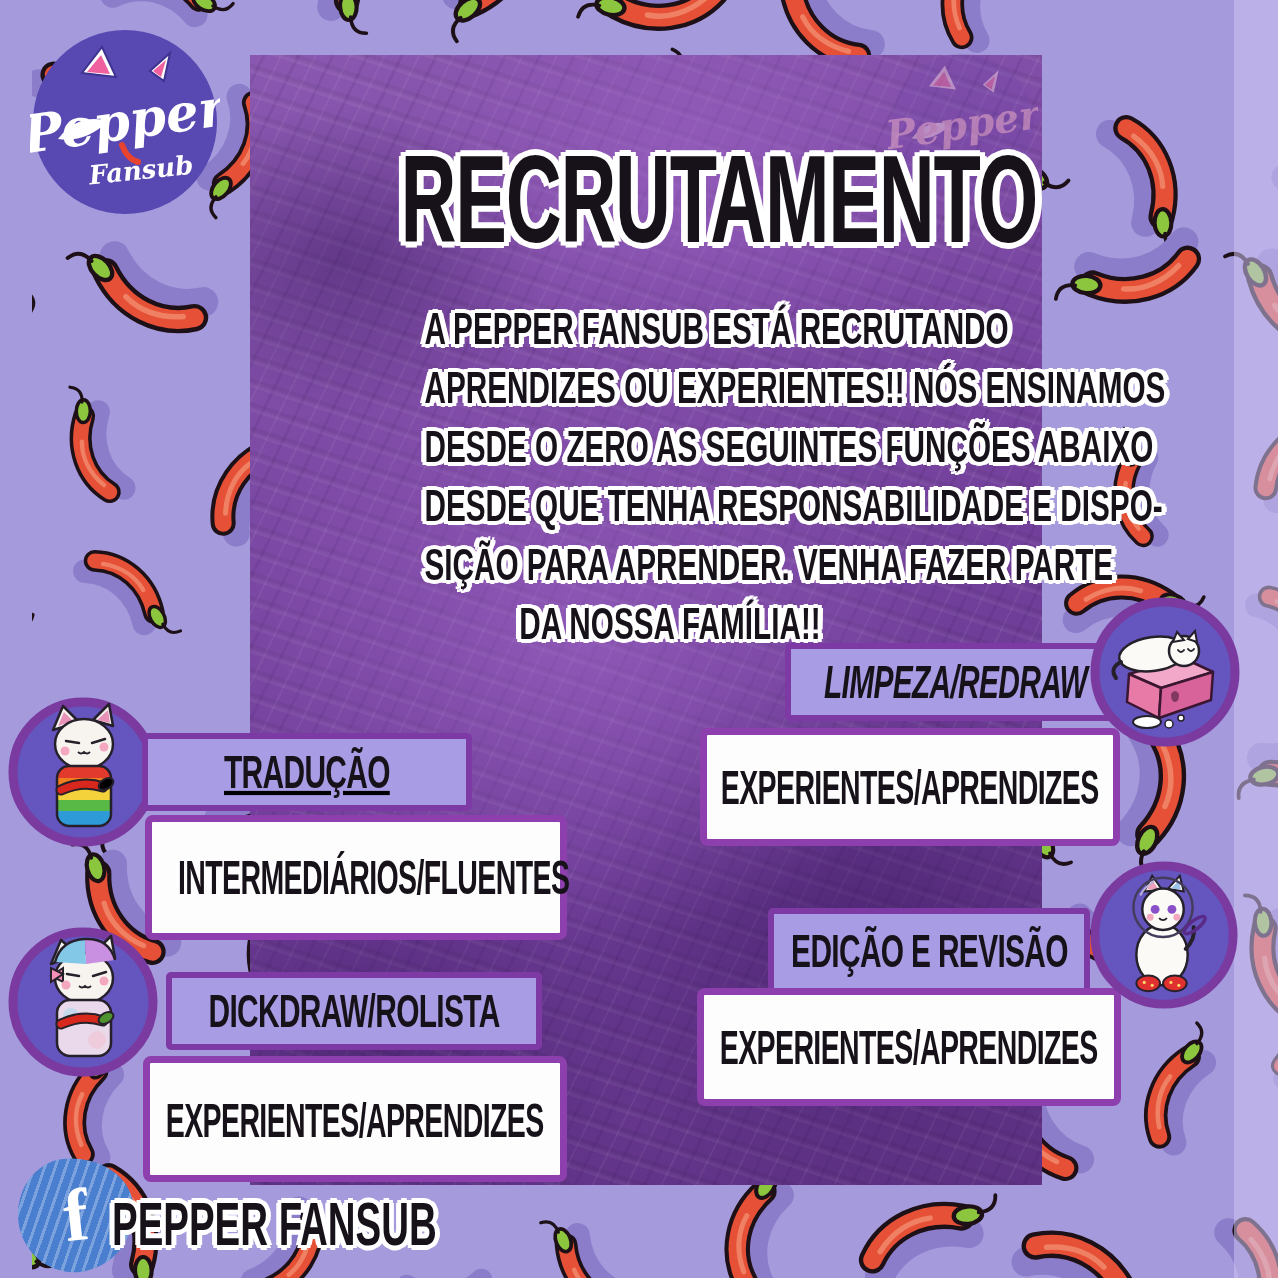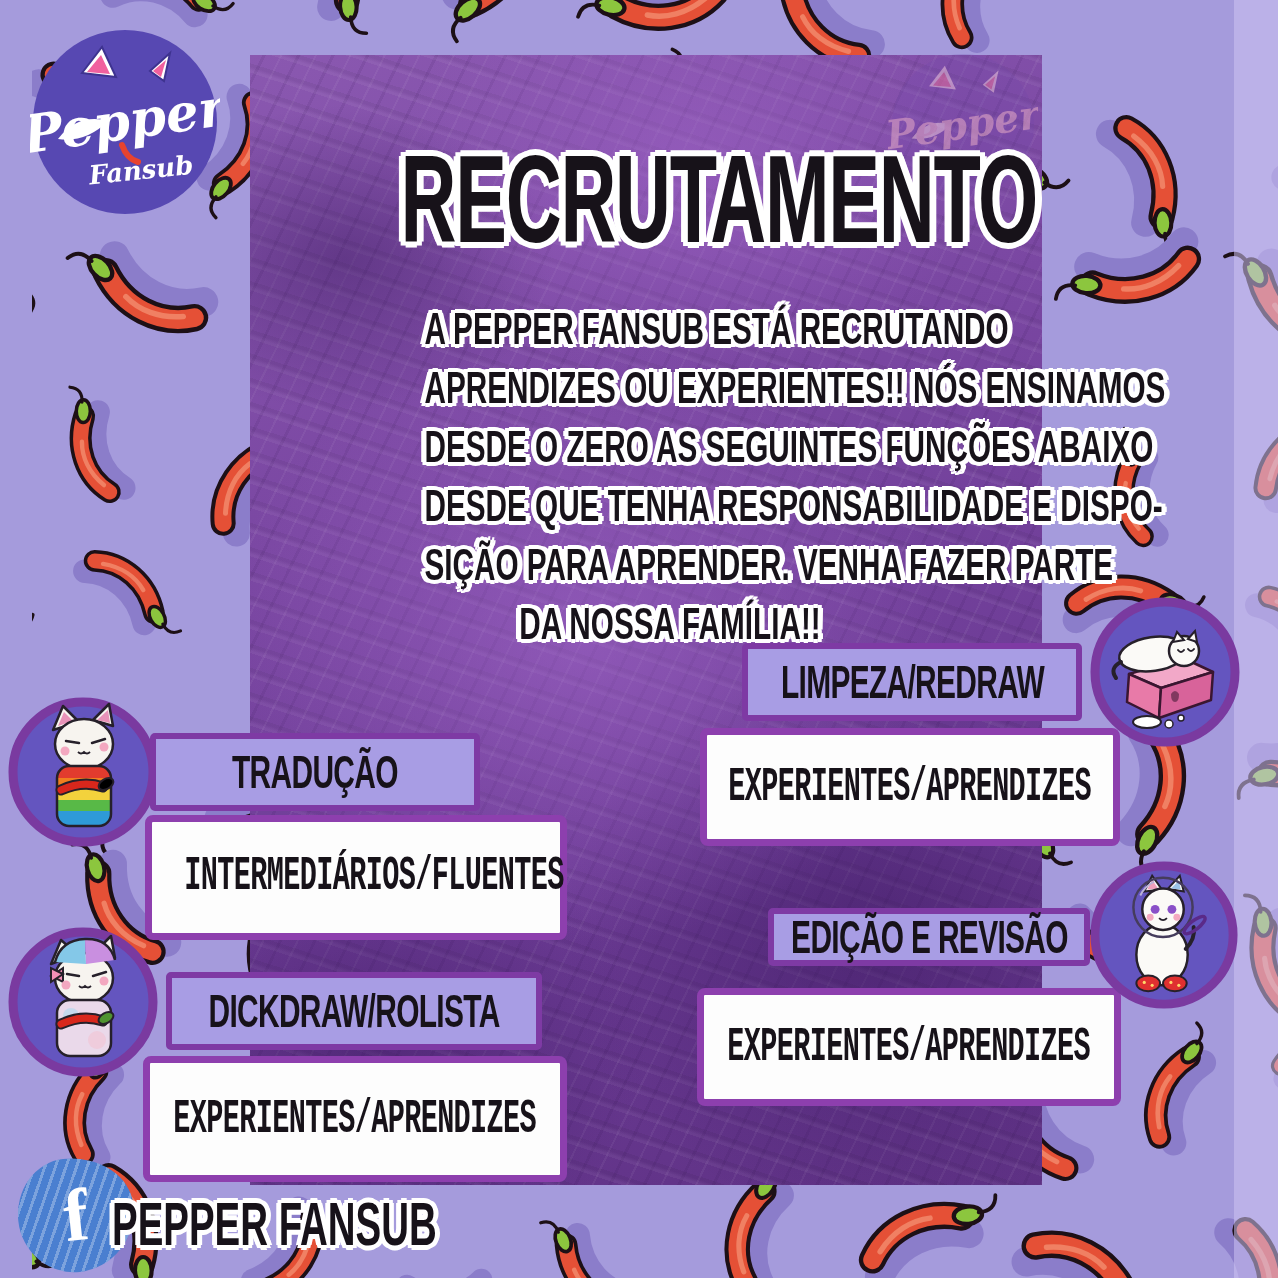--- a/index.html
+++ b/index.html
@@ -45,31 +45,31 @@
     color:var(--text-dark);transform:scaleX(.66);
     text-shadow:-6px -3px 0 #fff,6px -3px 0 #fff,-6px 3px 0 #fff,6px 3px 0 #fff,
                 -8px 0 0 #fff,8px 0 0 #fff,0 -4px 0 #fff,0 4px 0 #fff;}
 
   
   .pill{position:absolute;display:flex;align-items:center;justify-content:center;
     background:var(--pill-fill);border:6px solid var(--pill-border);border-radius:5px;z-index:4;}
   .pill-label{white-space:nowrap;font-weight:bold;font-size:44px;color:var(--text-dark);
     letter-spacing:-1px;transform:scale(.68,1.05);}
   .req-box{position:absolute;display:flex;align-items:center;justify-content:center;
-    background:var(--box-white);border:7px solid var(--box-border);border-radius:8px;z-index:4;font-family:Liberation Mono, monospace;}
+    background:var(--box-white);border:7px solid var(--box-border);border-radius:8px;z-index:4;}
   .req-label{white-space:nowrap;font-weight:bold;font-size:46px;color:var(--text-dark);
     letter-spacing:-1px;transform:scale(.62,1.05);}
 
-  .pill-traducao{left:150px;top:733px;width:330px;height:78px;}
+  .pill-traducao{left:142px;top:733px;width:330px;height:78px;text-decoration:underline;}
   .box-traducao{left:145px;top:815px;width:422px;height:125px;align-items:flex-start;padding-top:28px;padding-left:36px;}
   .pill-dickdraw{left:166px;top:972px;width:376px;height:78px;}
   .box-dickdraw{left:143px;top:1056px;width:424px;height:126px;align-items:flex-start;padding-top:30px;}
-  .pill-limpeza{left:742px;top:643px;width:340px;height:78px;}
+  .pill-limpeza{left:785px;top:643px;width:340px;height:78px;font-style:italic;}
   .box-limpeza{left:700px;top:728px;width:420px;height:118px;}
-  .pill-edicao{left:768px;top:908px;width:322px;height:58px;}
+  .pill-edicao{left:768px;top:908px;width:322px;height:86px;}
   .box-edicao{left:697px;top:988px;width:424px;height:118px;}
 
   
   .badge{position:absolute;width:156px;height:156px;}
   .badge-traducao{left:5px;top:694px;z-index:3;}
   .badge-dickdraw{left:5px;top:924px;z-index:3;}
   .badge-limpeza{left:1087px;top:594px;z-index:5;}
   .badge-edicao{left:1087px;top:858px;z-index:5;width:154px;height:154px;}
 
   

